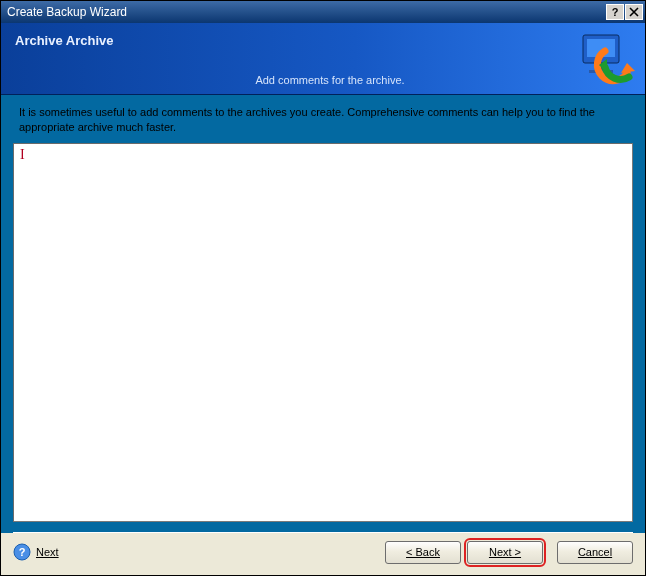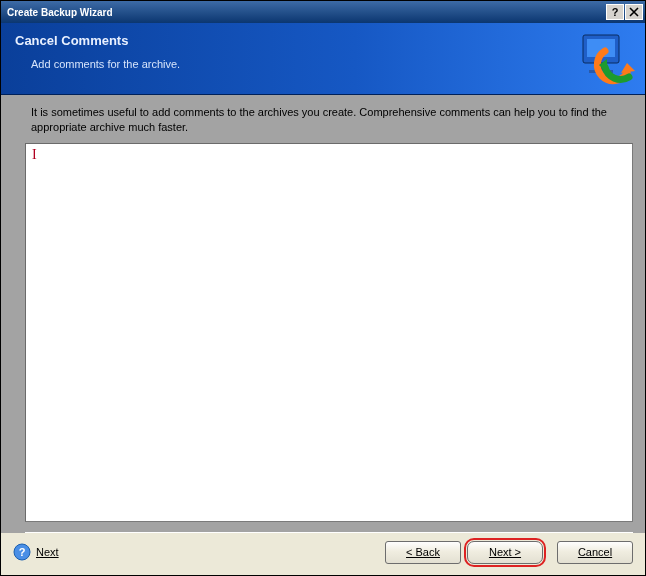--- a/index.html
+++ b/index.html
@@ -28,22 +28,22 @@
     background: linear-gradient(to right, #174a8c 0%, #2a66b0 40%, #6da3e0 100%);
     background: linear-gradient(to bottom, #3d6ba6 0%, #0a3d80 100%);
     
     background: linear-gradient(to bottom, #3d6ba6, #0b3670);
     display: flex;
     align-items: center;
     color: #fff;
     padding: 0 2px 0 6px;
   }
   .title-bar .title-text {
-    font-weight: bold;
-    font-size: 10px;
+    font-weight: normal;
+    font-size: 12px;
     flex: 1;
     color: #fff;
   }
   .title-bar .title-buttons {
     display: flex;
     gap: 0;
   }
   .title-btn {
     width: 18px;
     height: 16px;
@@ -71,37 +71,38 @@
     position: relative;
     padding: 10px 16px 6px 14px;
     border-bottom: 1px solid #00215a;
   }
   .header-banner .step-title {
     font-size: 13px;
     font-weight: bold;
     color: #e8f0ff;
   }
   .header-banner .step-sub {
-    margin: 10px 0 0 16px;
+    margin: 26px 0 0 16px;
     font-size: 11px;
     color: #d6e4fb;
+    text-align: center;
   }
   .header-banner .banner-icon {
     position: absolute;
     right: 8px;
     top: 6px;
     width: 60px;
     height: 60px;
   }
 
   
   .content-area {
     flex: 1;
-    background: #a3a3a3;
-    padding: 10px 12px 0 24px;
+    background: #0369a1;
+    padding: 10px 12px 0 12px;
     display: flex;
     flex-direction: column;
   }
   .desc-text {
     font-size: 11px;
     color: #000;
     line-height: 1.35;
     margin-bottom: 8px;
     padding: 0 6px 0 6px;
   }
@@ -163,21 +164,20 @@
     border-radius: 3px;
     font-size: 11px;
     font-family: Tahoma, Arial, sans-serif;
     padding: 0 8px;
     margin-left: 6px;
     cursor: default;
   }
   .wiz-btn.default-highlight {
     outline: 2px solid #d22;
     outline-offset: 1px;
-    border-radius: 7px;
   }
   .cancel-gap { margin-left: 14px; }
 
 </style>
 </head>
 <body>
 
 <div class="wizard-window">
 
   <div class="title-bar">
@@ -188,21 +188,21 @@
       </div>
       <div class="title-btn">
         <svg width="10" height="10" viewBox="0 0 10 10">
           <path d="M1 1 L9 9 M9 1 L1 9" stroke="#000" stroke-width="1.6"></path>
         </svg>
       </div>
     </div>
   </div>
 
   <div class="header-banner">
-    <div class="step-title">Cancel Comments</div>
+    <div class="step-title">Archive Archive</div>
     <div class="step-sub">Add comments for the archive.</div>
     <div class="banner-icon">
       <svg width="60" height="60" viewBox="0 0 60 60">
         <rect x="6" y="6" width="36" height="28" rx="2" fill="#1f5fc8" stroke="#0a2c60" stroke-width="1"></rect>
         <rect x="10" y="10" width="28" height="18" fill="#3e8df5"></rect>
         <rect x="18" y="35" width="12" height="6" fill="#173f80"></rect>
         <rect x="12" y="41" width="24" height="3" fill="#2a5aa8"></rect>
         <path d="M28 22 a16 16 0 1 0 22 22" fill="none" stroke="#ff7a1a" stroke-width="7" stroke-linecap="round"></path>
         <polygon points="50,34 58,42 44,44" fill="#ff7a1a"></polygon>
         <path d="M52 48 a16 16 0 0 1 -24 -10" fill="none" stroke="#1d9b2f" stroke-width="7" stroke-linecap="round"></path>

